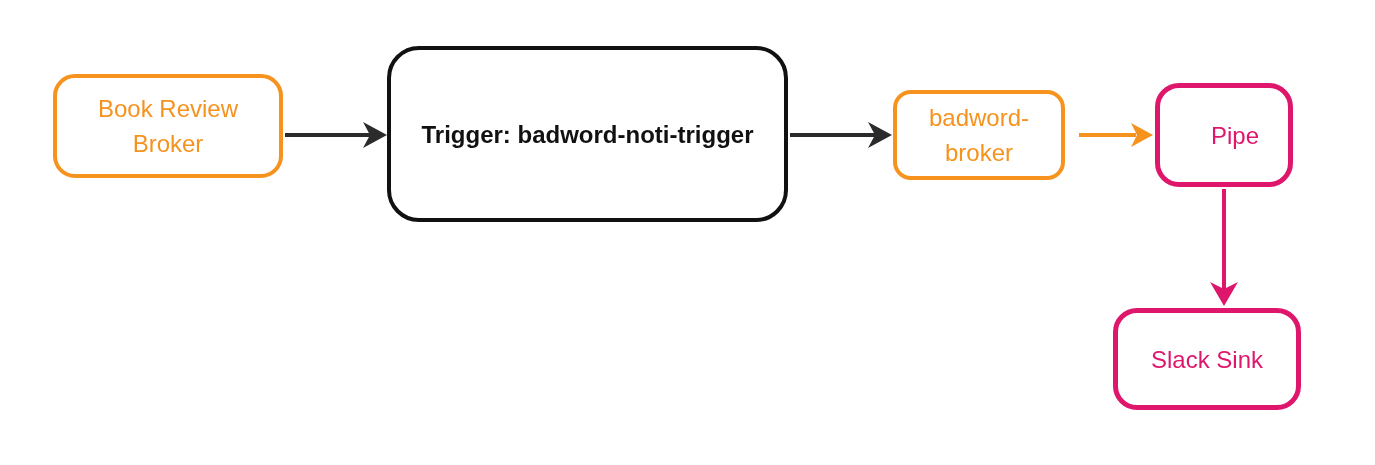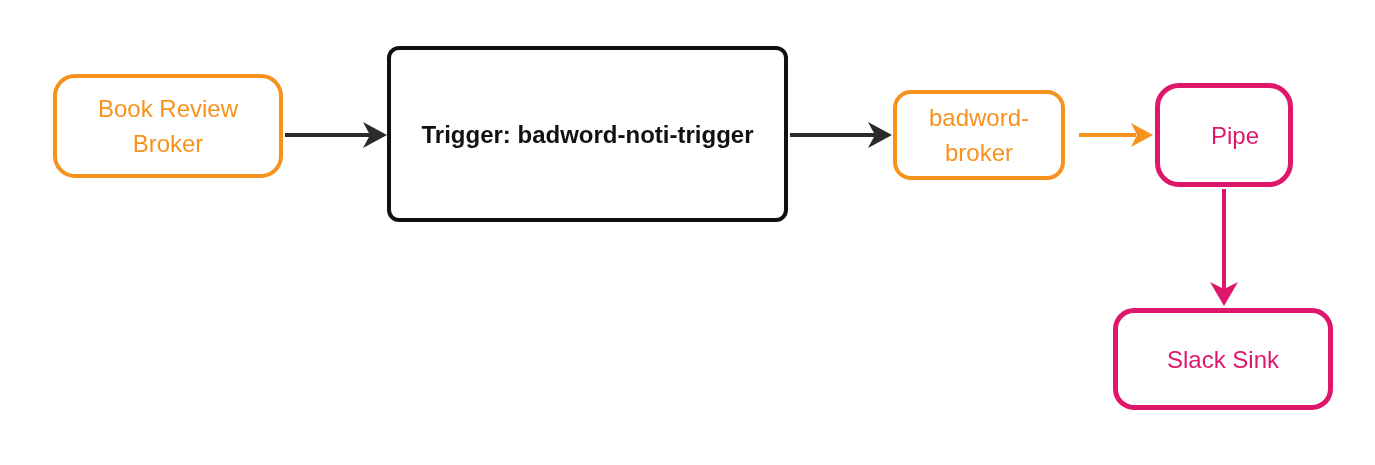--- a/index.html
+++ b/index.html
@@ -54,32 +54,32 @@
   }
   .node-pink {
     border: 5px solid var(--pink, #DE176C);
     color: var(--pink, #DE176C);
     border-radius: 24px;
     padding: 0 12px;
   }
   .node-dark {
     border: 4px solid var(--node-border-dark, #111111);
     color: var(--node-border-dark, #111111);
-    border-radius: 12px;
+    border-radius: 32px;
     padding: 0 16px;
   }
   .tline { white-space: nowrap; }
   .b { font-weight: bold; }
 
   
   #node-book    { left: 53px;   top: 74px;  width: 230px; height: 104px; }
   #node-trigger { left: 387px;  top: 46px;  width: 401px; height: 176px; }
   #node-badword { left: 893px;  top: 90px;  width: 172px; height: 90px; border-radius: 18px; }
   #node-pipe    { left: 1155px; top: 83px;  width: 138px; height: 104px; padding-left: 34px; }
-  #node-slack   { left: 1113px; top: 308px; width: 220px; height: 102px; border-radius: 21px; }
+  #node-slack   { left: 1113px; top: 308px; width: 188px; height: 102px; }
 </style>
 </head>
 <body>
 
 <div class="canvas">
 
   <svg class="connectors" width="1375" height="465" viewBox="0 0 1375 465">
 
     <g>
       <line class="edge-line dark" x1="285" y1="135" x2="370" y2="135"></line>

